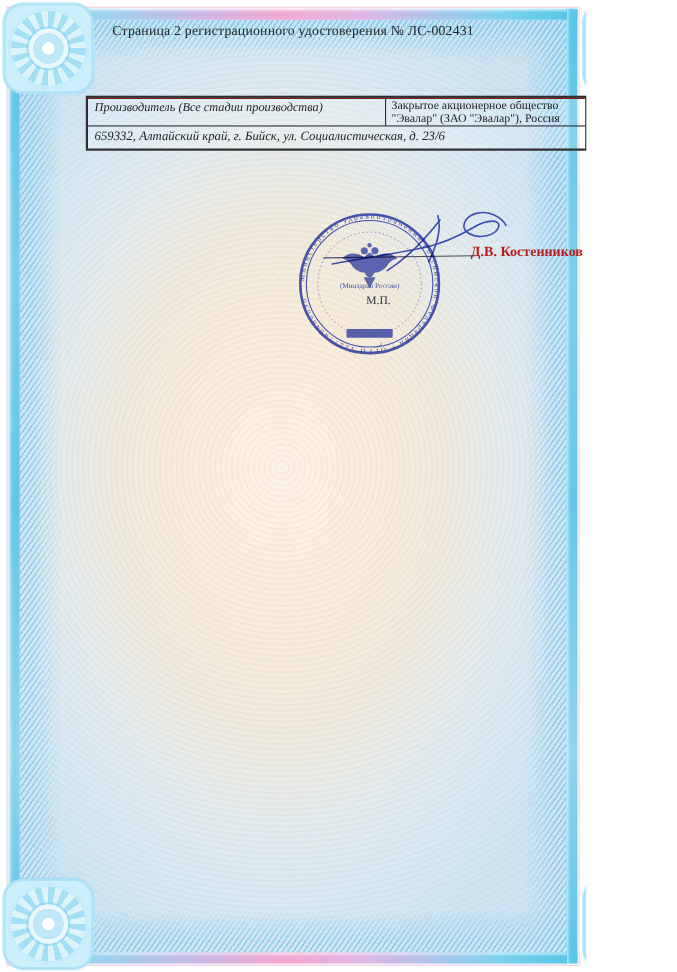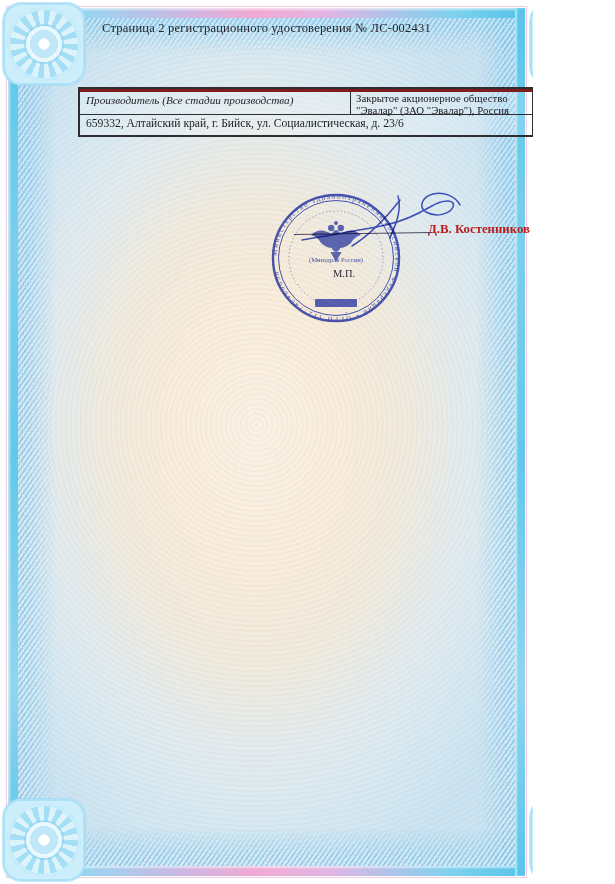--- a/index.html
+++ b/index.html
@@ -62,27 +62,27 @@
     background:radial-gradient(circle,#101010 0 60%,#2d2d2d 100%); }
 
   
   .page-header { position:absolute; left:0; right:0; top:21px; text-align:center;
     font-size:12.5px; color:#24242a; letter-spacing:.2px; }
 
   .doc-table { position:absolute; left:78px; top:87px; width:456px; box-sizing:border-box;
     border:2px solid #2e2e32; color:#1d1d22; background:rgba(255,255,255,0.18); }
   .t-title { box-sizing:border-box; height:47px; padding:3px 6px 0 6px;
     font-weight:bold; font-size:11.6px; line-height:14.6px; }
-  .t-row2 { display:flex; box-sizing:border-box; height:25px; border-top:3px solid #7f1d1d; }
+  .t-row2 { display:flex; box-sizing:border-box; height:25px; border-top:1px solid #7f1d1d; }
   .t-producer-label { box-sizing:border-box; flex:0 0 270px; padding:2px 6px 0 6px;
     font-style:italic; font-size:11.2px; }
   .t-producer-value { box-sizing:border-box; flex:1; border-left:1.5px solid #2e2e32;
     padding:1px 4px 0 5px; font-size:10.8px; line-height:11.8px; }
   .t-address { box-sizing:border-box; height:21px; border-top:1px solid #2e2e32;
-    padding:2px 6px 0 6px; font-size:11.6px; }
+    padding:2px 6px 0 6px; font-size:11.6px;font-style:italic; }
 
   .sig-title { position:absolute; left:80px; top:221px; font-weight:bold;
     font-size:12.6px; line-height:16px; color:#1d1d24; }
   .sig-name { position:absolute; left:428px; top:222px; font-weight:bold;
     font-size:12.8px; color:#b91c1c; }
   .sig-line { position:absolute; left:294px; top:233px; width:138px; height:1.3px;
     background:#4c4c63; transform:rotate(-0.8deg); }
   .mp-mark { position:absolute; left:333px; top:268px; font-size:10.5px; color:#2c2c3a; }
 
   .stamp-layer { position:absolute; left:268px; top:190px; width:136px; height:136px;

